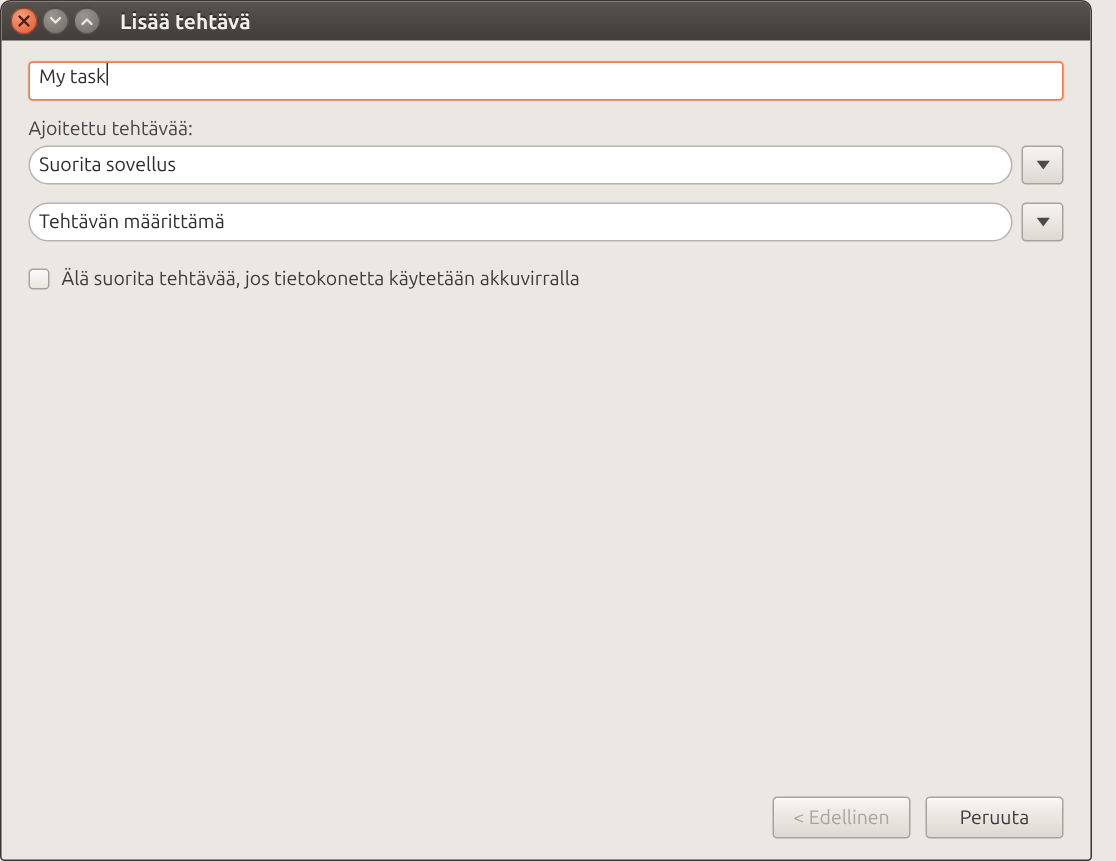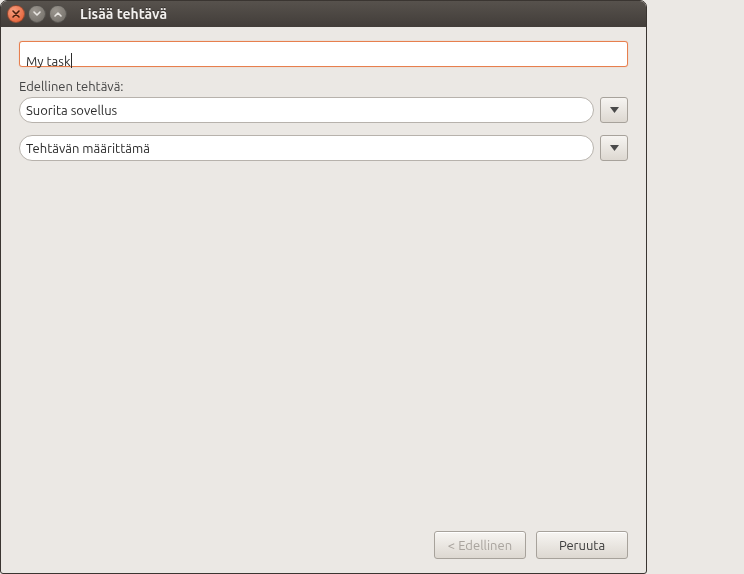--- a/index.html
+++ b/index.html
@@ -5,21 +5,21 @@
 * { box-sizing: border-box; margin: 0; padding: 0; }
 body {
   width: 744px; height: 574px;
   font-family: "Ubuntu", "DejaVu Sans", sans-serif;
   font-size: 13px;
   background: #ebe8e4;
   color: #3c3c3c;
   overflow: hidden;
 }
 .window {
-  width: 647px; height: 574px;
+  width: 728px; height: 574px;
   display: flex; flex-direction: column;
   border: 1px solid #3a3531;
   border-radius: 7px 7px 3px 3px;
   overflow: hidden;
 }
 .titlebar {
   height: 26px;
   background: linear-gradient(#57524d, #423d39);
   display: flex; align-items: center;
   padding: 0 6px;
@@ -45,21 +45,21 @@
   display: flex; flex-direction: column;
 }
 .field-group { margin-bottom: 12px; }
 .label { font-size: 13px; color: #454545; margin-bottom: 4px; display:block; }
 
 .text-input {
   width: 100%;
   height: 26px;
   border: 1px solid #e77f4e;
   border-radius: 3px;
-  padding: 11px 6px;
+  padding: 0 6px;
   font-size: 13px;
   background: #fff;
   box-shadow: 0 0 1px rgba(231,127,78,.6);
   outline: none;
   color: #2c2c2c;
 }
 .caret {
   display:inline-block;
   width: 1px; height: 15px;
   background: #2c2c2c;
@@ -138,21 +138,21 @@
 
   <div class="content">
 
     <div class="field-group">
       <div class="text-input">
         <span>My task</span><span class="caret"></span>
       </div>
     </div>
 
     <div class="field-group">
-      <span class="label">Edellinen tehtävä:</span>
+      <span class="label">Ajoitettu tehtävää:</span>
       <div class="combo-row">
         <div class="combo-field">
           <span>Suorita sovellus</span>
         </div>
         <div class="combo-btn">
           <svg viewBox="0 0 9 6">
               <path d="M0 0 L4.5 6 L9 0 Z" fill="#4a4a4a"></path>
             </svg>
         </div>
       </div>
@@ -164,20 +164,24 @@
           <span>Tehtävän määrittämä</span>
         </div>
         <div class="combo-btn">
           <svg viewBox="0 0 9 6">
               <path d="M0 0 L4.5 6 L9 0 Z" fill="#4a4a4a"></path>
             </svg>
         </div>
       </div>
     </div>
 
+    <div class="chk-row">
+      <div class="chk"></div>
+      <span>Älä suorita tehtävää, jos tietokonetta käytetään akkuvirralla</span>
+    </div>
 
     <div style="flex:1"></div>
   </div>
 
   <div class="footer">
     <div class="btn disabled">&lt; Edellinen</div>
     <div class="btn">Peruuta</div>
   </div>
 </div>
 

